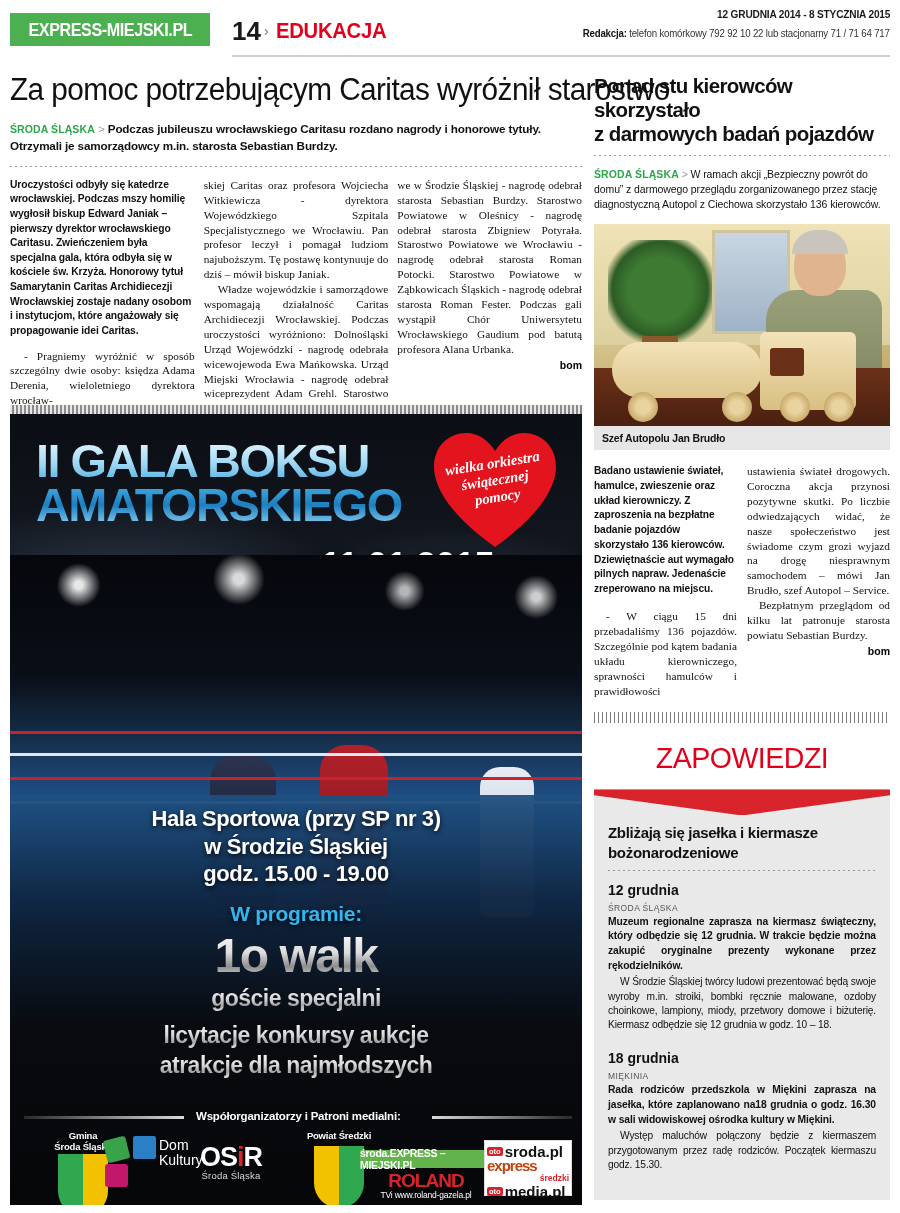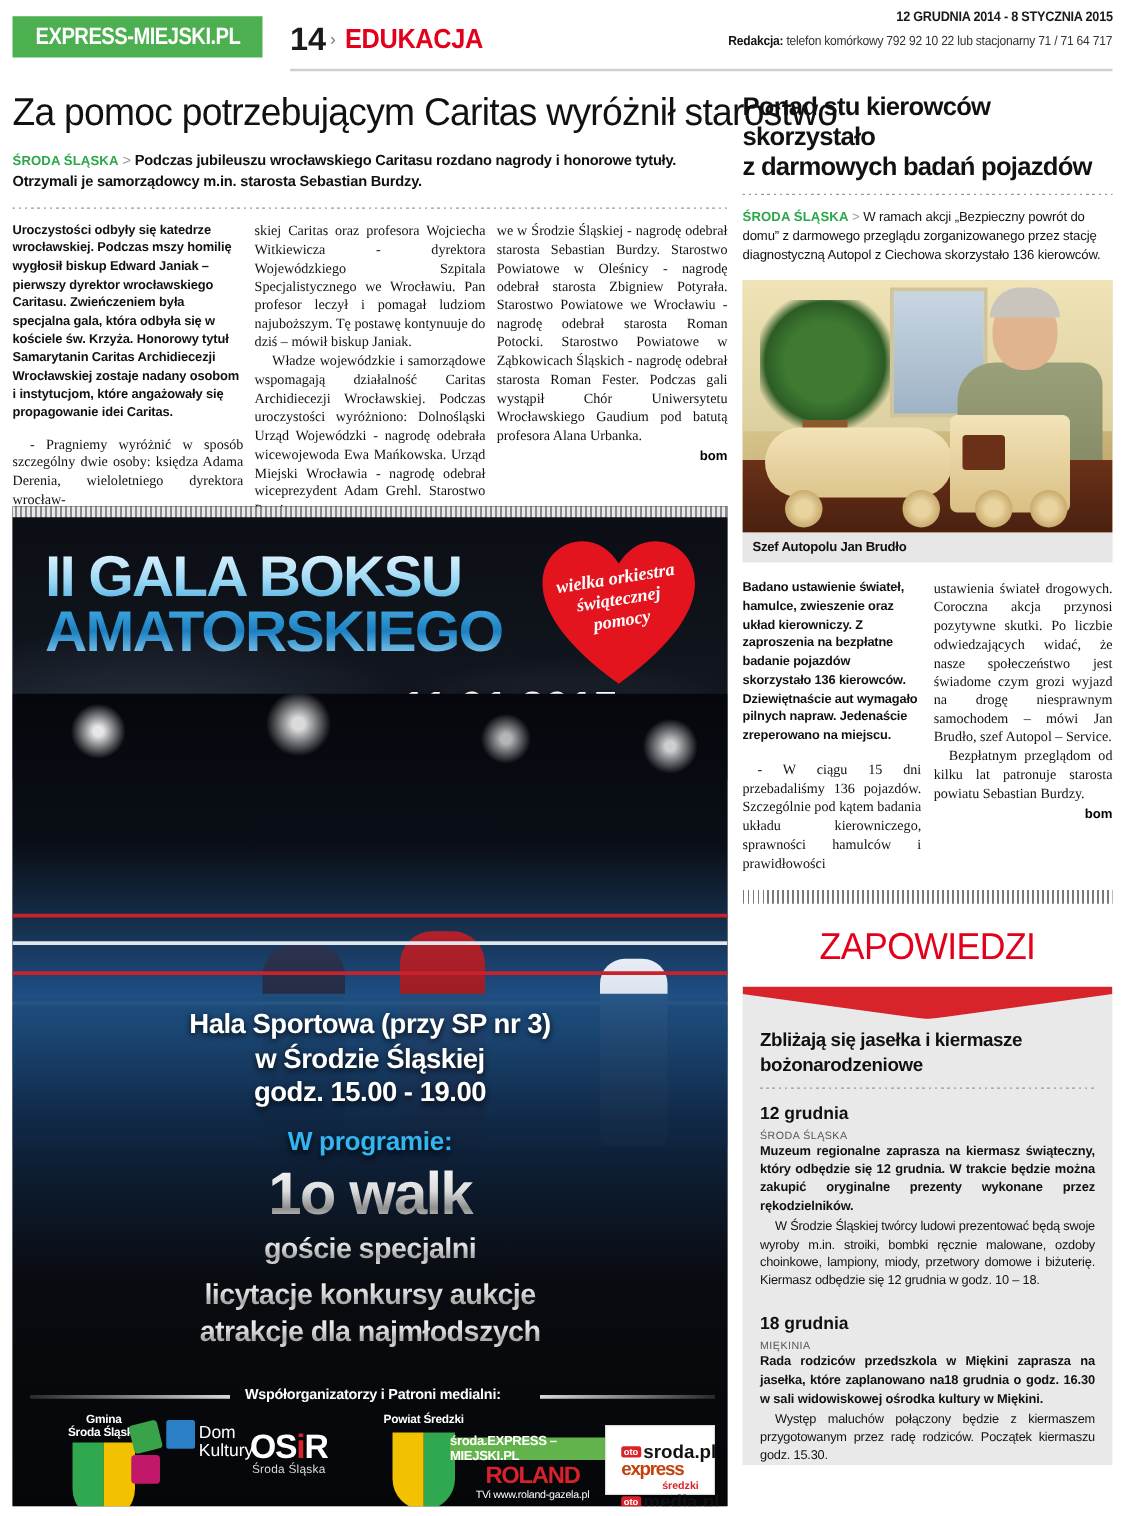--- a/index.html
+++ b/index.html
@@ -226,21 +226,21 @@
   .expressbadge {
     position:absolute; left:350px; top:48px; width:132px; height:18px;
     background:#62b34b; display:flex; align-items:center; justify-content:center;
   }
   .expressbadge span { color:#fff; font-size:10.5px; font-weight:bold; letter-spacing:-0.3px; }
   .roland { position:absolute; left:352px; top:68px; width:128px; text-align:center; }
   .roland-mark { color:#D8232A; font-size:19px; font-weight:bold; 
                  letter-spacing:-1px; }
   .roland-url { color:#fff; font-size:8.5px; letter-spacing:-0.2px; margin-top:-2px; }
   .otobox { position:absolute; right:10px; top:38px; width:88px; height:56px;
-            background:#fff; border:1px solid #ddd; padding:12px; }
+            background:#fff; border:1px solid #ddd; padding:2px; }
   .oto-row { display:flex; align-items:center; gap:2px; }
   .oto-tag { background:#D8232A; color:#fff; font-size:7.5px; font-weight:bold;
              padding:0 2px; border-radius:2px; }
   .oto-name { color:#111; font-size:15px; font-weight:bold; }
   .oto-express { color:#c2410c; font-size:15px; font-weight:bold; line-height:0.85;
                  letter-spacing:-1px; }
   .oto-sredzki { color:#D8232A; font-size:8.5px; font-weight:bold; text-align:right; }
 
   
   .right-col { position:absolute; left:594px; top:74px; width:296px; }
@@ -297,21 +297,21 @@
     background-image: repeating-linear-gradient(to right, #7a7a7a 0 1px, transparent 1px 4px);
   }
 
   
   .zap-title {
     margin-top:18px; text-align:center; color:#E3001B;
     font-size:30px; letter-spacing:-0.5px; font-weight:normal;
     transform:scaleX(0.95);
   }
   .zap-box { position:relative; margin-top:14px; width:296px; background:#e9e9e9;
-             padding:34px 14px 0 14px; }
+             padding:34px 14px 28px 14px; }
   .zap-flag { position:absolute; left:0; top:0; width:296px; height:26px; }
   .zap-flag-inner { width:100%; height:26px; background:#D8232A;
     clip-path: polygon(0 0, 100% 0, 100% 22%, 50% 100%, 0 22%); }
   .zap-head { font-size:15px; font-weight:bold; color:#111; line-height:1.28;
               letter-spacing:-0.3px; }
   .zap-dotted { margin-top:8px; height:1px;
     background-image: repeating-linear-gradient(to right, #9a9a9a 0 2px, transparent 2px 5px); }
   .zap-date { margin-top:11px; font-size:14px; font-weight:bold; color:#111; }
   .zap-city { margin-top:5px; font-size:8.5px; color:#555; letter-spacing:0.4px; }
   .zap-lead { margin-top:2px; font-size:10.3px; line-height:1.42; font-weight:bold;

